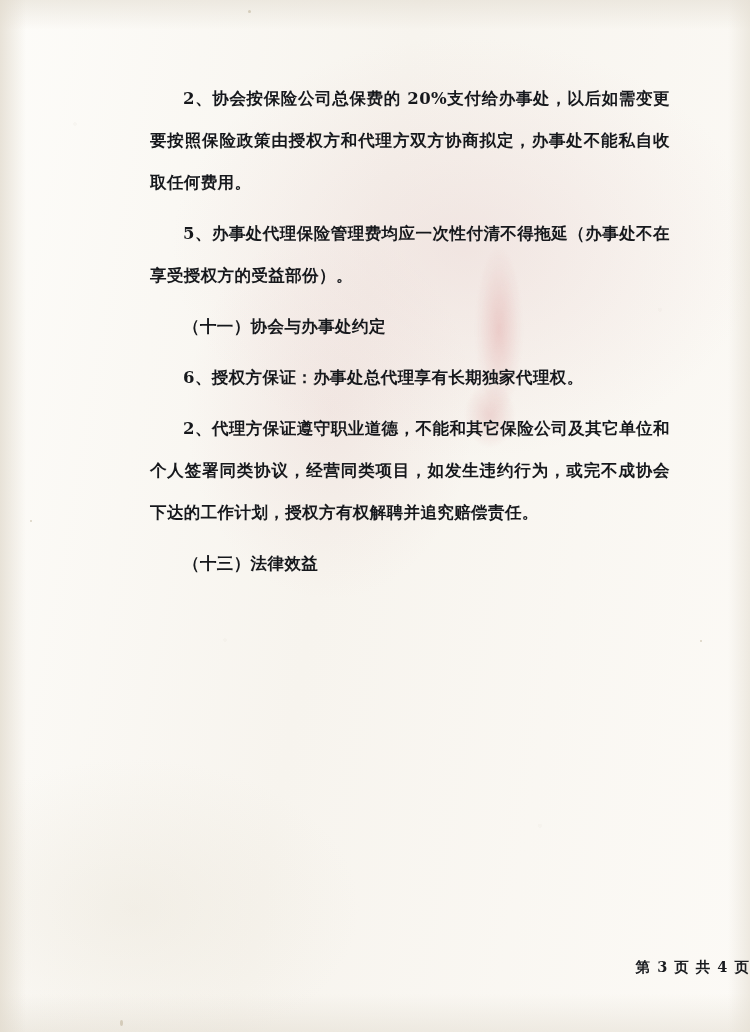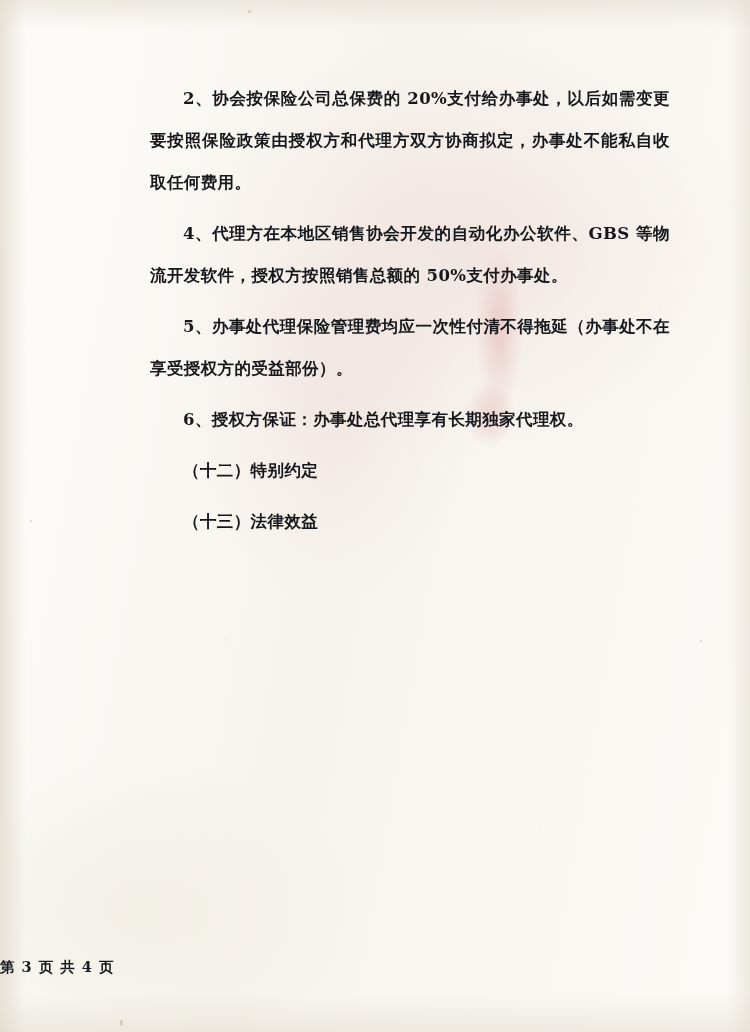--- a/index.html
+++ b/index.html
@@ -86,21 +86,21 @@
     text-justify: inter-ideograph;
     letter-spacing: 0.4px;
     text-indent: 2em;
     font-weight: 600;
   }
   .footer {
     position: absolute;
     left: 0;
     right: 0;
     top: 958px;
-    text-align: left;
+    text-align: right;
     font-family: "DejaVu Serif", serif;
     font-size: 14.5px;
     font-weight: 700;
     color: #1a1c20;
     letter-spacing: 1px;
   }
   .stain-red {
     position: absolute;
     left: 470px;
     top: 225px;
@@ -133,22 +133,22 @@
   <div class="stain-red"></div>
   <div class="stain-red2"></div>
 
   <div class="speck" style="left:248px;top:10px;width:3px;height:3px;"></div>
   <div class="speck" style="left:120px;top:1020px;width:3px;height:6px;"></div>
   <div class="speck" style="left:30px;top:520px;width:2px;height:2px;"></div>
   <div class="speck" style="left:700px;top:640px;width:2px;height:2px;"></div>
 
   <div class="content">
     <p class="para">2、协会按保险公司总保费的 20%支付给办事处，以后如需变更要按照保险政策由授权方和代理方双方协商拟定，办事处不能私自收取任何费用。</p>
-    <p class="para">4、代理方在本地区销售协会开发的自动化办公软件、GBS 等物流开发软件，授权方按照销售总额的 50%支付办事处。</p>
     <p class="para">5、办事处代理保险管理费均应一次性付清不得拖延（办事处不在享受授权方的受益部份）。</p>
+    <p class="para">（十一）协会与办事处约定</p>
     <p class="para">6、授权方保证：办事处总代理享有长期独家代理权。</p>
-    <p class="para">（十二）特别约定</p>
+    <p class="para">2、代理方保证遵守职业道德，不能和其它保险公司及其它单位和个人签署同类协议，经营同类项目，如发生违约行为，或完不成协会下达的工作计划，授权方有权解聘并追究赔偿责任。</p>
     <p class="para">（十三）法律效益</p>
 
   </div>
 
   <div class="footer">第 3 页 共 4 页</div>
 </div>
 
 </body></html>

